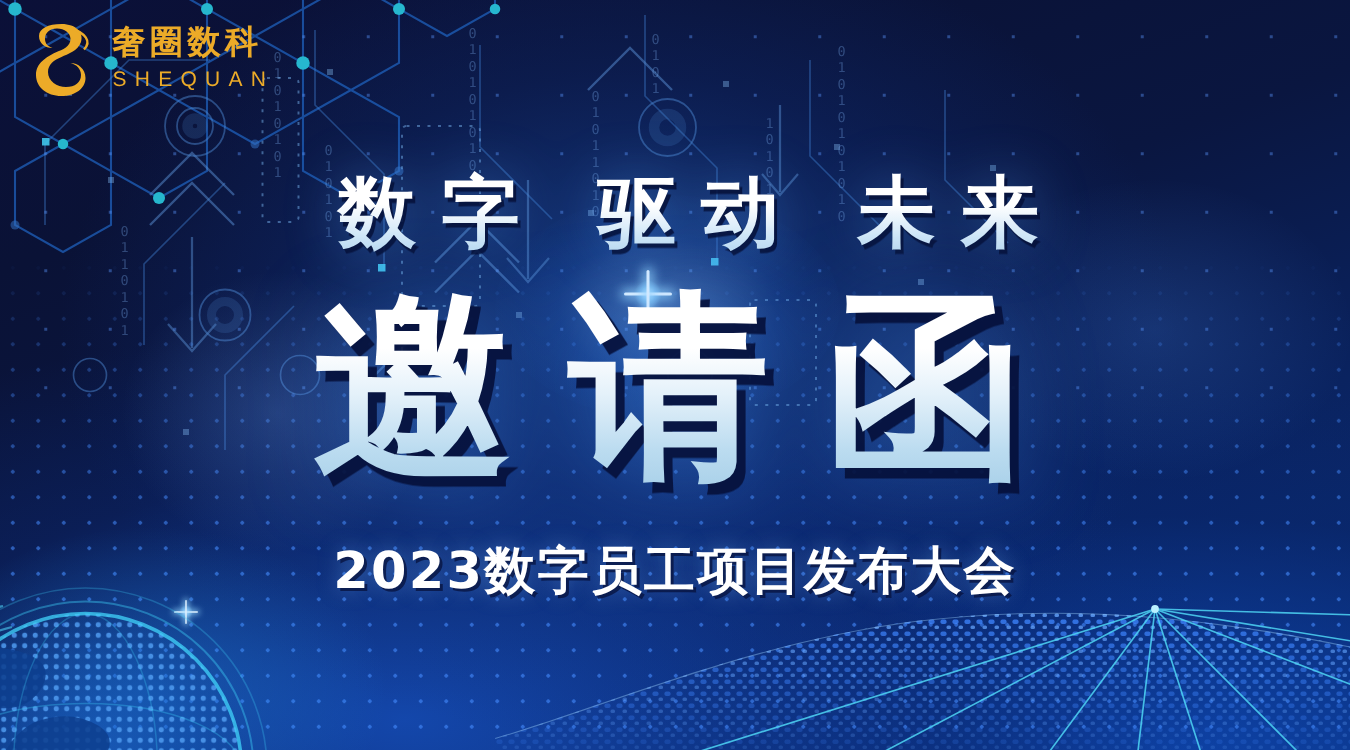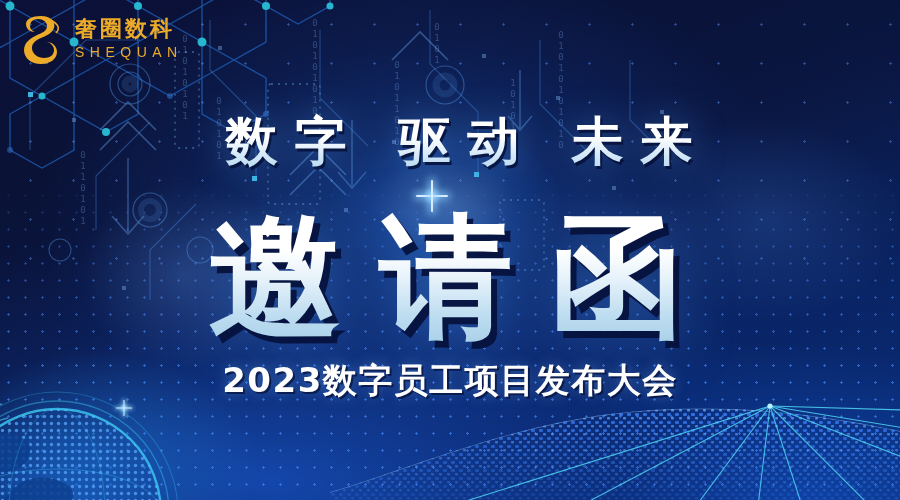--- a/index.html
+++ b/index.html
@@ -129,21 +129,21 @@
     letter-spacing:17px;
     padding-left:35px;
     background:linear-gradient(to bottom, #ffffff 0%, #ffffff 42%, #cfe6f7 72%, #a9d0ec 100%);
     -webkit-background-clip:text; background-clip:text;
     color:transparent; -webkit-text-fill-color:transparent;
     filter:drop-shadow(2px 3px 0 rgba(6,16,56,0.85)) drop-shadow(0 0 18px rgba(90,170,255,0.35));
     white-space:nowrap;
   }
 
   .maintitle {
-    position:absolute; left:0; right:0; top:208px;
+    position:absolute; left:0; right:0; top:190px;
     text-align:center;
     font-family:"DejaVu Sans","Liberation Sans",sans-serif;
     font-size:133px; font-weight:bold;
     letter-spacing:38px;
     padding-left:30px;
     line-height:1.05;
     background:linear-gradient(to bottom, #ffffff 0%, #ffffff 30%, #e4f1fa 52%, #bcdcf0 78%, #a6cfe8 100%);
     -webkit-background-clip:text; background-clip:text;
     color:transparent; -webkit-text-fill-color:transparent;
     filter:drop-shadow(6px 7px 0 rgba(7,17,60,0.92)) drop-shadow(0 0 26px rgba(80,160,255,0.30));

